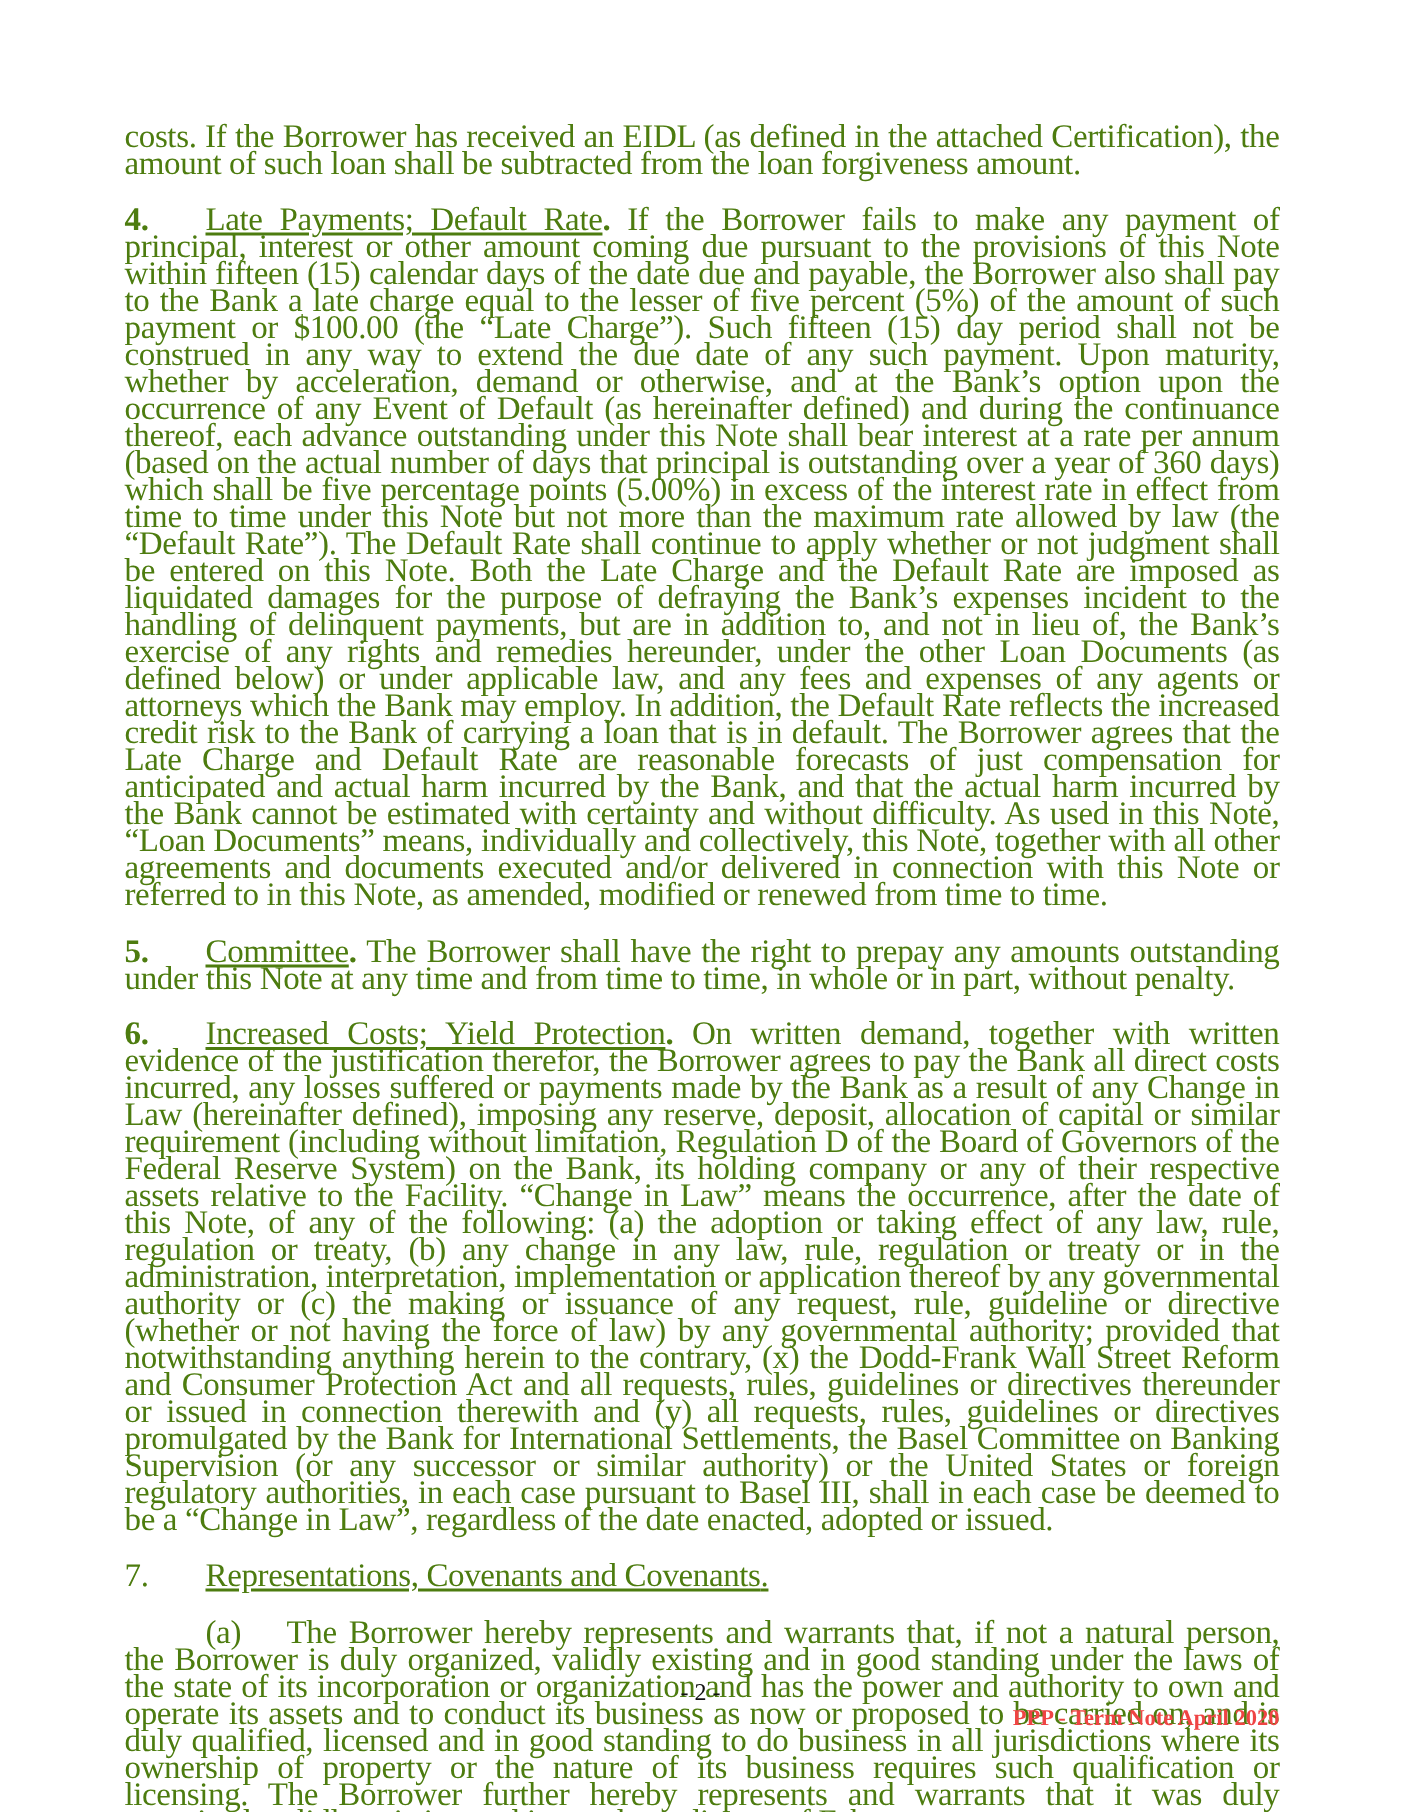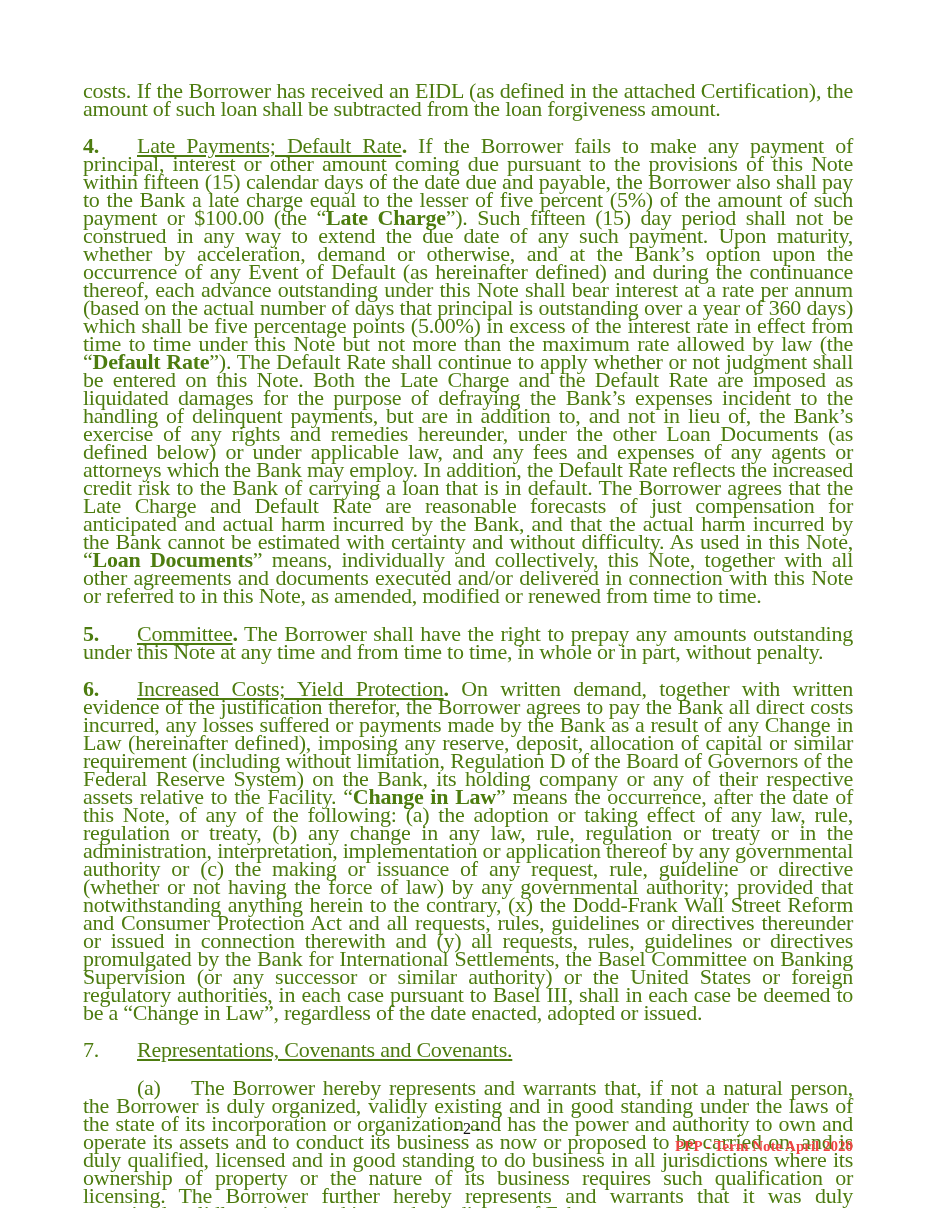--- a/index.html
+++ b/index.html
@@ -7,21 +7,21 @@
   .page {
     position: absolute; left: 83px; top: 82px; width: 770px;
     font-family: "Liberation Serif", serif;
     font-size: 22px; line-height: 18px; color: #4d7c0f;
     letter-spacing: -0.25px;
   }
   .para { text-align: justify; margin: 0 0 19.35px 0; }
   .para .num { display: inline-block; width: 54px; font-weight: bold; }
   .para .heading { font-weight: normal; text-decoration: underline; text-underline-offset: 2px; }
   .para .heading-tail { font-weight: bold; }
-  .defined { font-weight: bold; }
+  .defined { font-weight: normal; }
   .sub { text-indent: 54px; }
   .sub .label { display: inline-block; width: 54px; text-indent: 0; }
   .footer-page {
     position: absolute; top: 1120px; left: 0; width: 934px; text-align: center;
     font-family: "Liberation Serif", serif; font-size: 16px; color: #111;
   }
   .footer-title {
     position: absolute; top: 1138px; right: 81px;
     font-family: "Liberation Serif", serif; font-size: 15px; font-weight: bold; color: #ef4444;
   }

